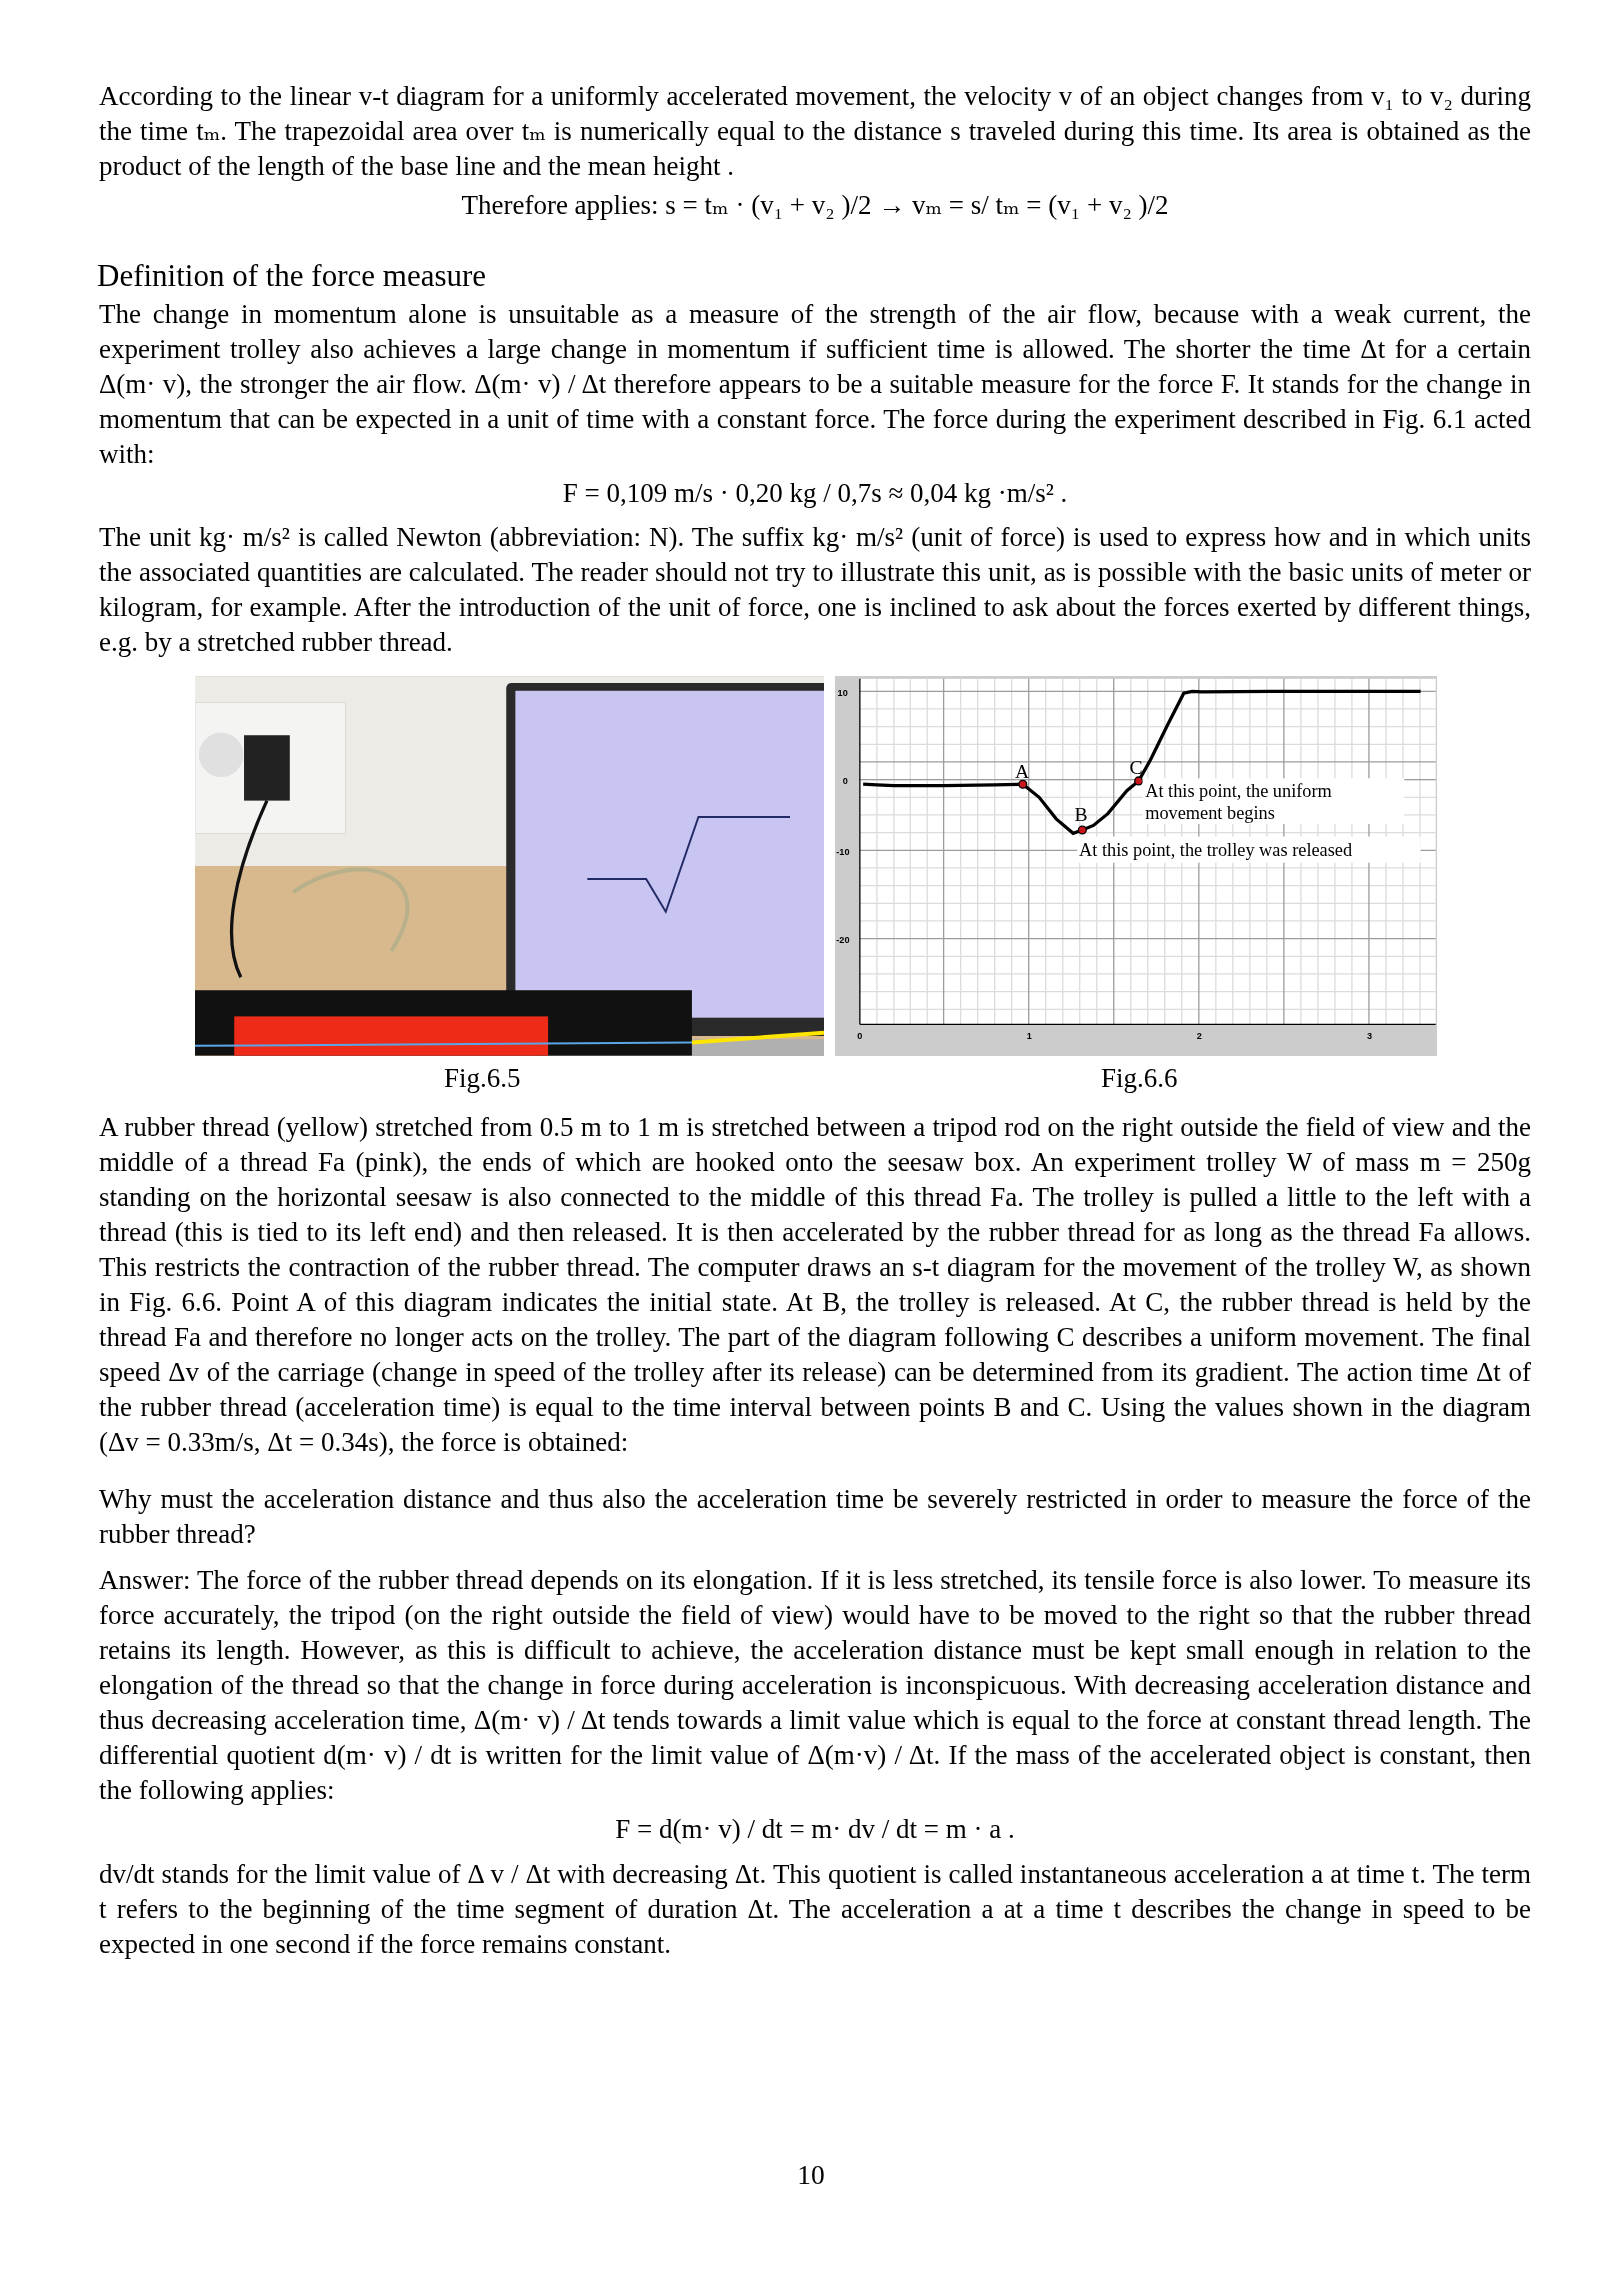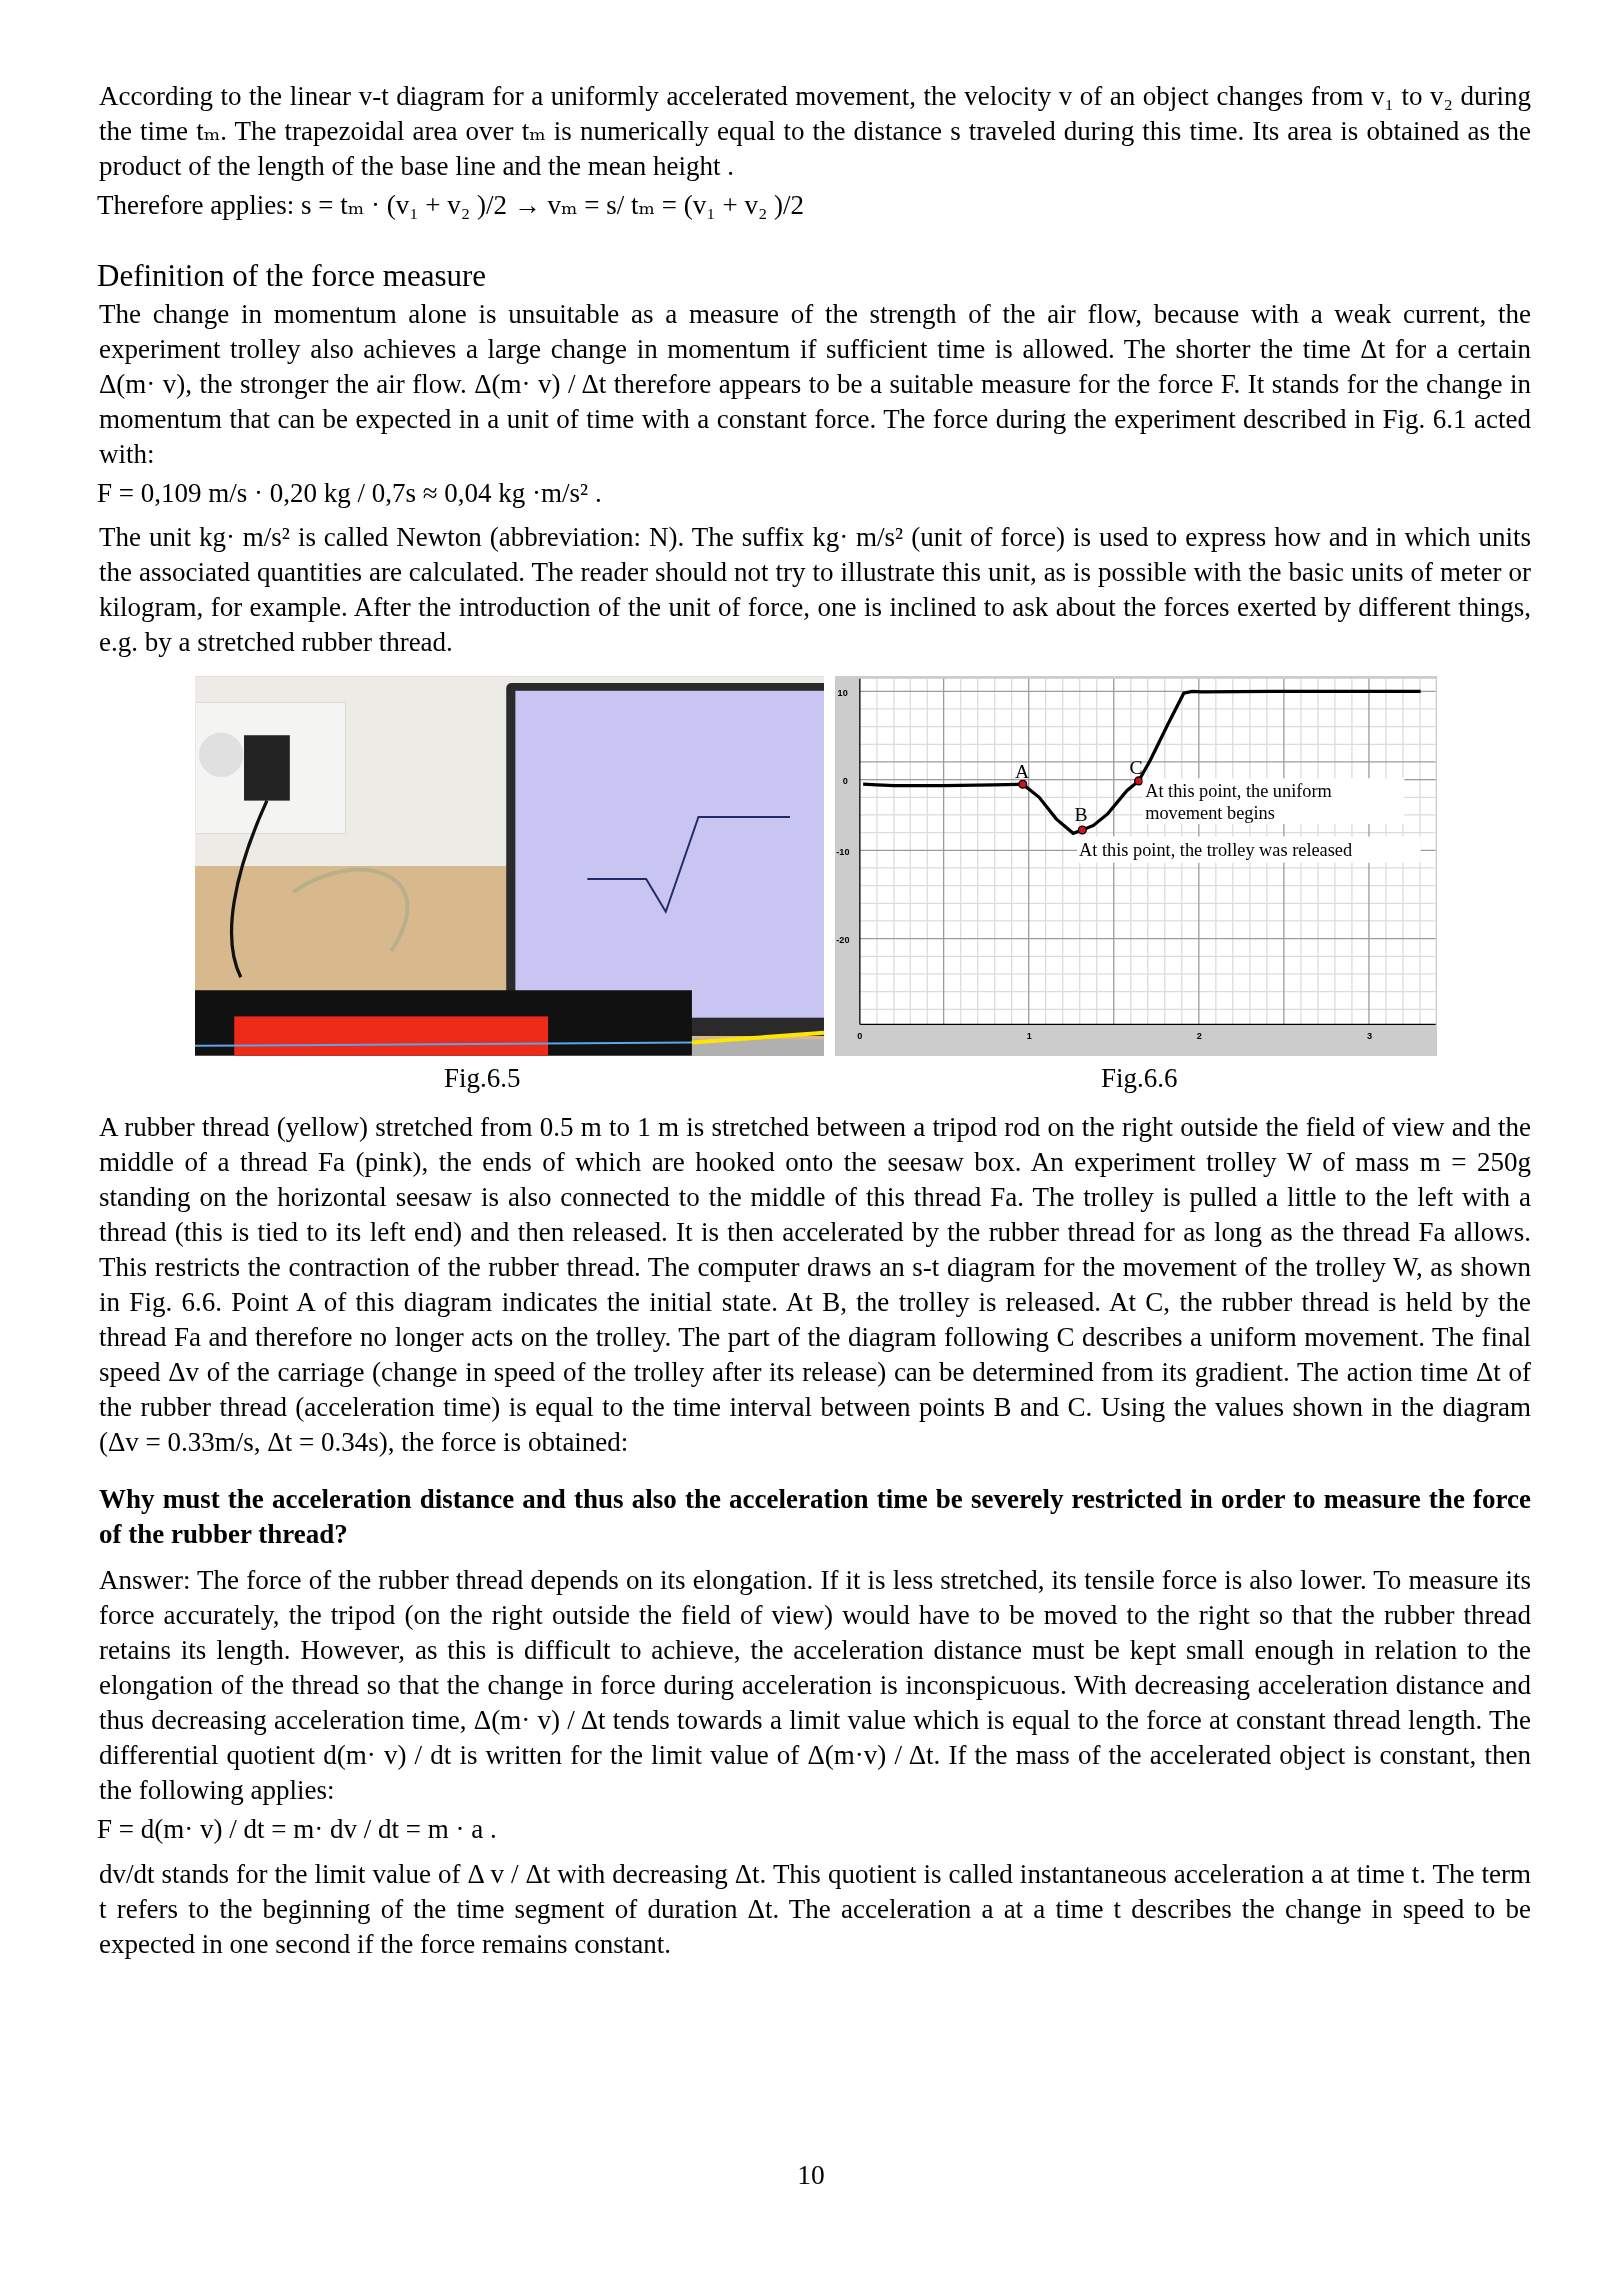--- a/index.html
+++ b/index.html
@@ -3,23 +3,23 @@
 <meta charset="utf-8">
 <style>
   html, body { margin: 0; padding: 0; background: #ffffff; }
   body {
     width: 1622px; height: 2295px; position: relative; overflow: hidden;
     font-family: "Liberation Serif", "DejaVu Serif", serif;
     color: #000000;
   }
   .page { position: absolute; left: 97px; top: 77px; width: 1436px; }
   p { margin: 2px; font-size: 27px; line-height: 35px; text-align: justify; }
-  .eq { text-align: left; font-size: 27px; line-height: 35px; margin: 3.9px 0 9.2px 0; }
+  .eq { text-align: center; font-size: 27px; line-height: 35px; margin: 3.9px 0 9.2px 0; }
   h2 { font-size: 31px; font-weight: normal; margin: 33px 0 0 0; line-height: 39px; }
-  .q { font-weight: bold; margin-top: 22px; }
+  .q { font-weight: normal; margin-top: 22px; }
   .figs { position: relative; height: 432px; margin-top: 15.7px; }
   .photo { position: absolute; left: 98px; top: 0; width: 629px; height: 380px; background: #d9cfc0; overflow: hidden; }
   .chart { position: absolute; left: 738px; top: 0; width: 602px; height: 380px; background: #cfcfcf; }
   .cap { position: absolute; top: 387px; font-size: 27px; }
   .pagenum { position: absolute; left: 0; width: 1622px; top: 2159px; text-align: center; font-size: 27.5px; }
 </style>
 </head>
 <body>
 
 <div class="page">

